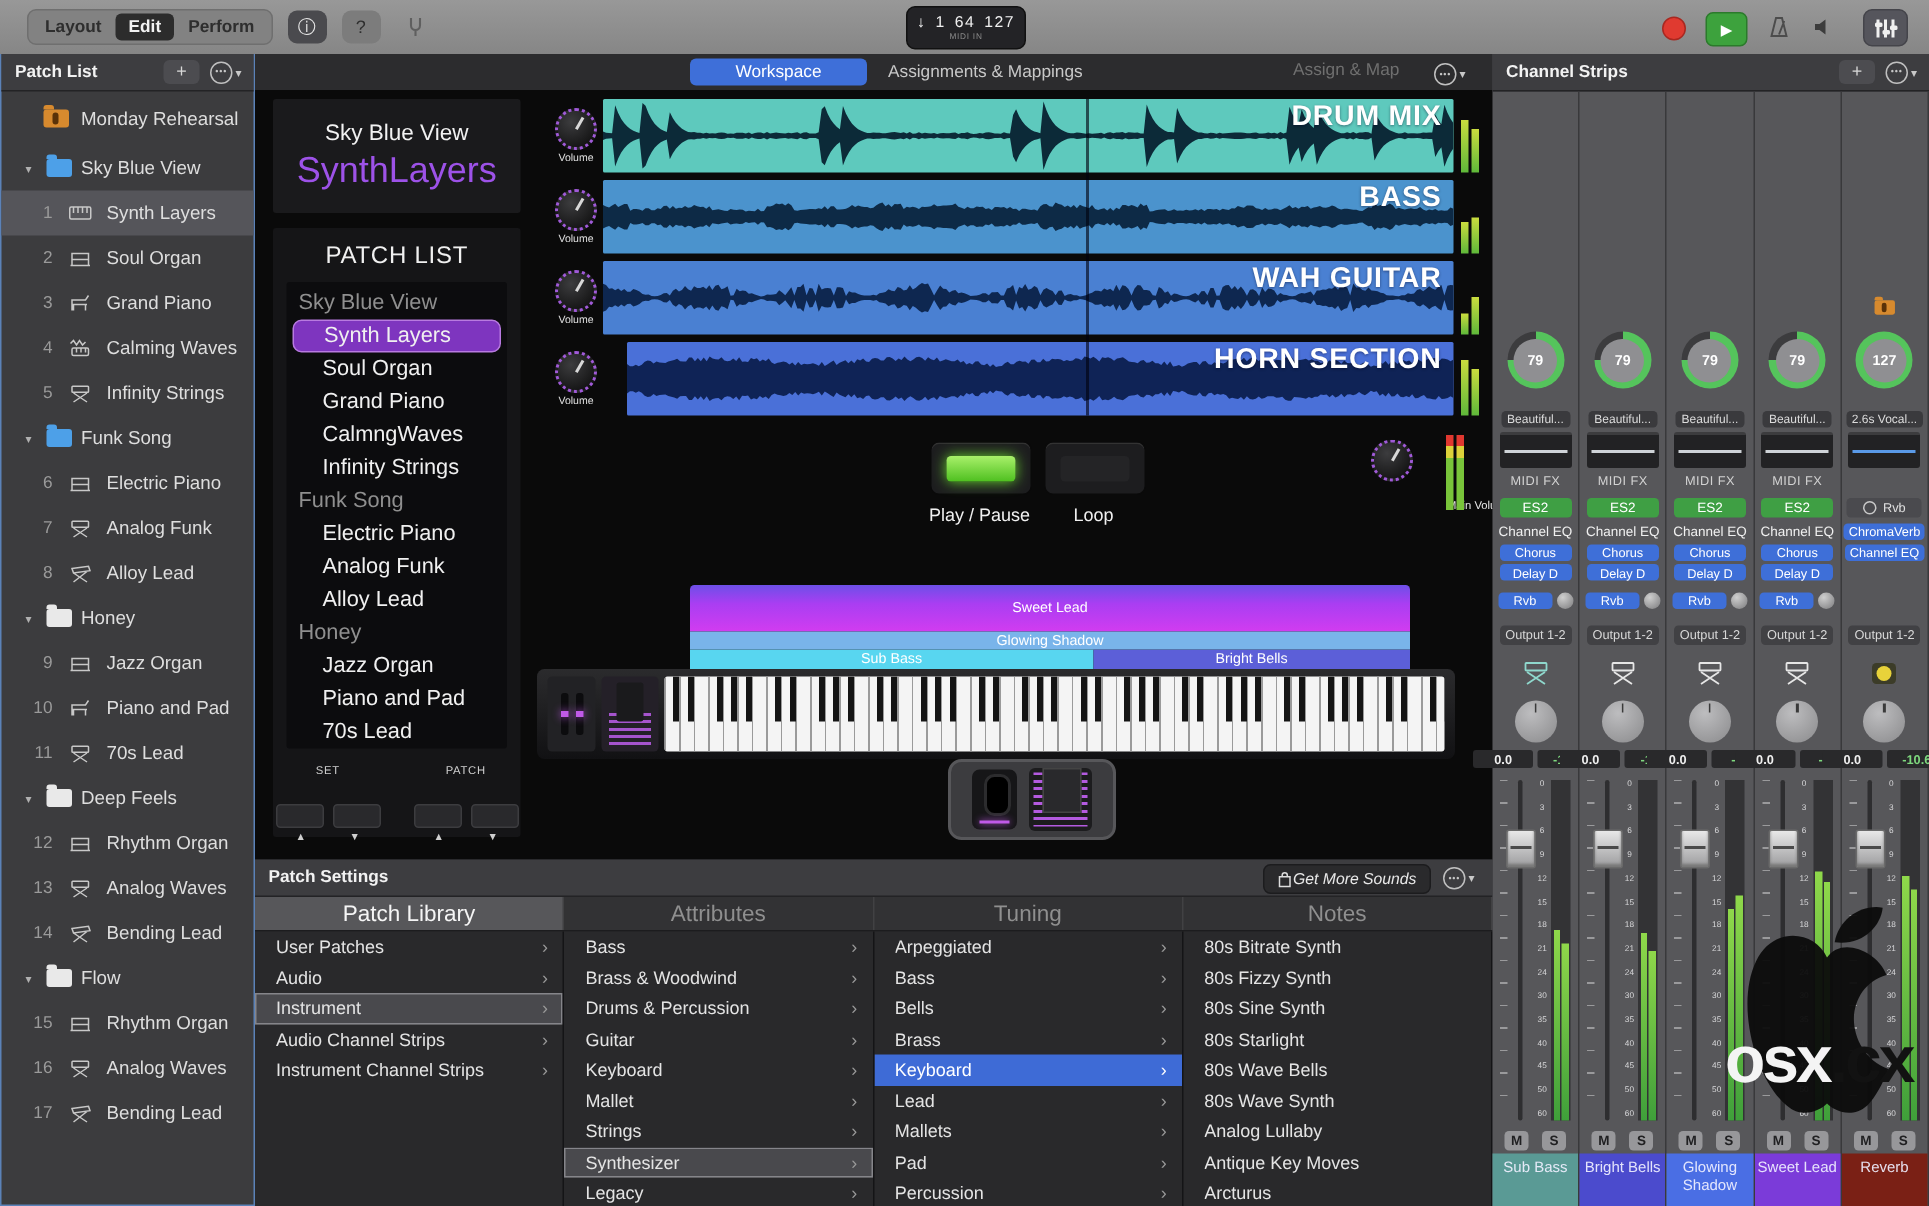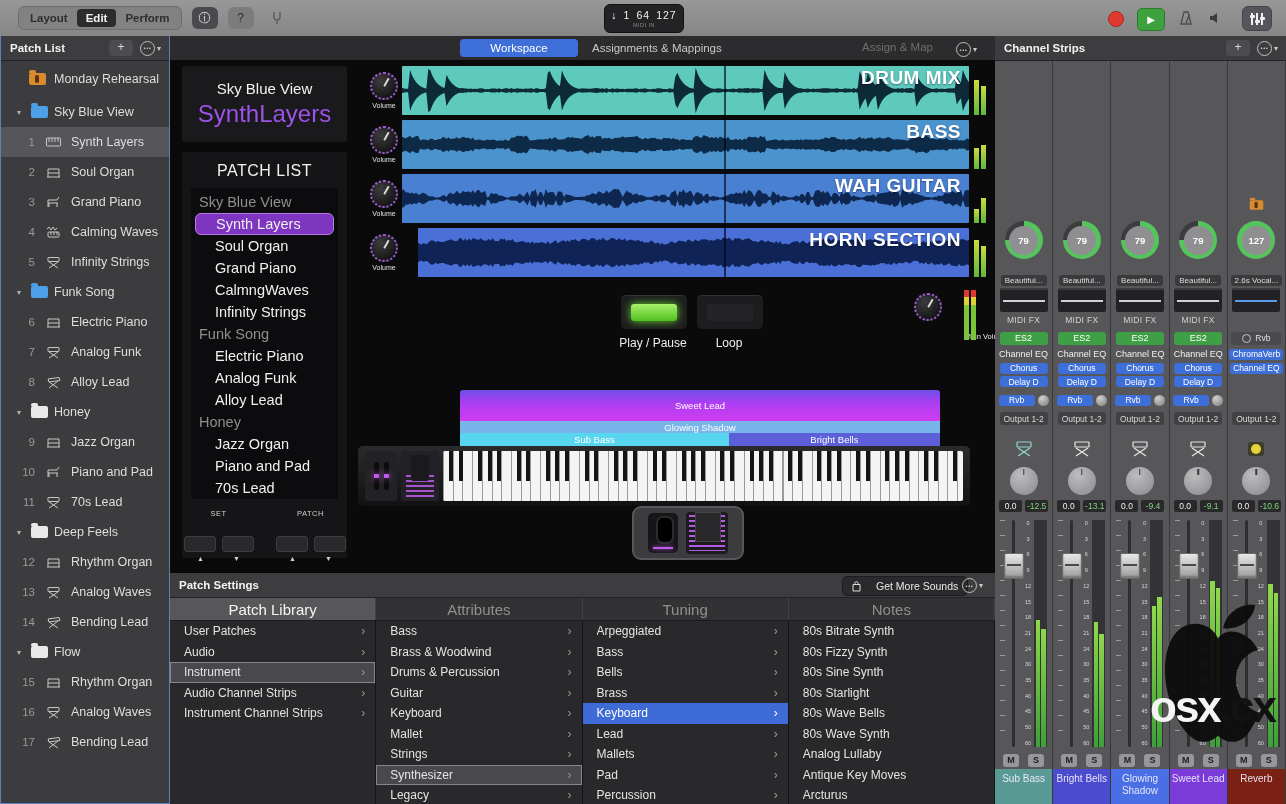--- a/index.html
+++ b/index.html
@@ -143,21 +143,21 @@
   #pedals .p1::before{content:'';position:absolute;left:8px;top:3px;width:14px;height:24px;background:#000;border-radius:7px;border:2px solid #2c2c2e;}
   #pedals .p1::after{content:'';position:absolute;left:5px;bottom:4px;width:20px;height:2px;background:#c05ae8;box-shadow:0 0 5px #c05ae8;}
   #pedals .p2{width:42px;height:42px;background:#1c1c1e;border-radius:4px;position:relative;overflow:hidden;}
   #pedals .p2::before{content:'';position:absolute;inset:3px;
       background:repeating-linear-gradient(180deg,#b45ae0 0 2px,rgba(0,0,0,0) 2px 5px);}
   #pedals .p2::after{content:'';position:absolute;left:9px;top:0px;width:24px;height:28px;background:#29292c;border:1px solid #444;}
 
   
   #settings{position:absolute;left:0;top:537px;width:825px;height:231px;background:#29292b;}
   #gmore{position:absolute;left:672px;top:3px;height:18px;background:#2a2a2c;border:1px solid #1c1c1e;border-radius:5px;
-         display:flex;align-items:center;gap:15px;padding:0 9px;font-size:10.5px;color:#e8e8e8;}
+         display:flex;align-items:center;gap:1px;padding:0 9px;font-size:10.5px;color:#e8e8e8;font-style:italic;}
   #settings .amenu{position:absolute;left:792px;top:5px;}
   #stabs{height:22px;display:flex;background:#323234;border-bottom:1px solid #1c1c1e;}
   .stab{flex:1;display:flex;align-items:center;justify-content:center;font-size:15px;color:#8f8f8f;border-right:1px solid #414143;}
   .stab.on{background:#57575a;color:#f5f5f5;}
   #browser{display:flex;height:184px;}
   .brcol{flex:1;border-right:1px solid #141416;overflow:hidden;}
   .br-item{height:20.5px;display:flex;align-items:center;font-size:12px;color:#e4e4e4;padding:0 10px 0 14px;box-sizing:border-box;}
   .br-item .lb{flex:1;white-space:nowrap;overflow:hidden;}
   .br-item .cv{color:#9a9a9a;font-size:12px;}
   .br-item.selg{background:#49494d;box-shadow:inset 0 0 0 1px #85858a;}
@@ -185,31 +185,31 @@
   .inputrow{width:50px;height:13px;background:#4a4a4e;border-radius:3px;color:#e0e0e0;font-size:8.5px;
             display:flex;align-items:center;justify-content:center;gap:4px;}
   .inputrow .o{width:7px;height:7px;border:1px solid #c8c8c8;border-radius:50%;}
   .s-eq,.s-send1{height:14px;display:flex;align-items:center;}
   .s-send2{height:13px;display:flex;align-items:center;}
   .lbl-plain{font-size:9px;color:#f0f0f0;}
   .btn-blue{min-width:42px;height:11px;background:#3e6fd8;border-radius:3px;color:#fff;font-size:8.5px;
             display:flex;align-items:center;justify-content:center;padding:0 3px;}
   .s-rvb{height:24px;display:flex;align-items:center;gap:3px;}
   .sendknob{width:11px;height:11px;border-radius:50%;background:radial-gradient(circle at 35% 30%,#cfcfcf,#7a7a7c);}
-  .s-out{height:22px;display:flex;align-items:flex-start;}
+  .s-out{height:22px;display:flex;align-items:center;}
   .btn-out{width:48px;height:13px;background:#414144;border-radius:3px;color:#d8d8d8;font-size:8.5px;
            display:flex;align-items:center;justify-content:center;}
   .s-icon{height:30px;display:flex;align-items:center;justify-content:center;}
   .clockicon{width:16px;height:14px;background:#3c3c28;border-radius:3px;display:flex;align-items:center;justify-content:center;}
   .clockicon i{width:10px;height:10px;border-radius:50%;background:#e8d23a;display:block;}
   .s-pan{height:34px;display:flex;align-items:center;justify-content:center;}
   .panknob{width:28px;height:28px;border-radius:50%;background:radial-gradient(circle at 38% 30%,#bdbdbf,#8a8a8c);position:relative;}
   .panknob::after{content:'';position:absolute;left:50%;top:2px;width:1.5px;height:6px;background:#3a3a3a;transform:translateX(-50%);}
   .s-vals{height:16px;display:flex;gap:3px;align-items:center;}
-  .valbox{width:23px;height:12px;background:#29292b;border-radius:2px;font-size:8.5px;display:flex;align-items:center;justify-content:center;color:#f0f0f0;}
+  .valbox{width:40px;height:12px;background:#29292b;border-radius:2px;font-size:8.5px;display:flex;align-items:center;justify-content:center;color:#f0f0f0;font-weight:bold;}
   .valbox.g{color:#7ed87e;}
   .s-fader{flex:1;width:100%;display:flex;justify-content:center;padding-top:4px;box-sizing:border-box;}
   .fd-ticks{width:5px;background:repeating-linear-gradient(180deg,#9a9a9c 0 1px,rgba(0,0,0,0) 1px 15px);margin-top:2px;height:96%;}
   .fd-track{width:17px;position:relative;}
   .fd-track::before{content:'';position:absolute;left:7px;top:2px;bottom:4px;width:3px;background:#2e2e30;border-radius:2px;}
   .fd-cap{position:absolute;left:-1px;top:15%;width:18px;height:24px;border-radius:2px;
           background:linear-gradient(#e8e8e8,#9c9c9e);box-shadow:inset 0 -2px 2px #777;border:1px solid #6a6a6a;}
   .fd-cap::after{content:'';position:absolute;left:2px;right:2px;top:10px;height:2px;background:#4a4a4a;}
   .fd-scale{width:12px;display:flex;flex-direction:column;justify-content:space-between;align-items:center;
             font-size:5.5px;color:#d8d8da;padding:2px 0 5px;box-sizing:border-box;}

